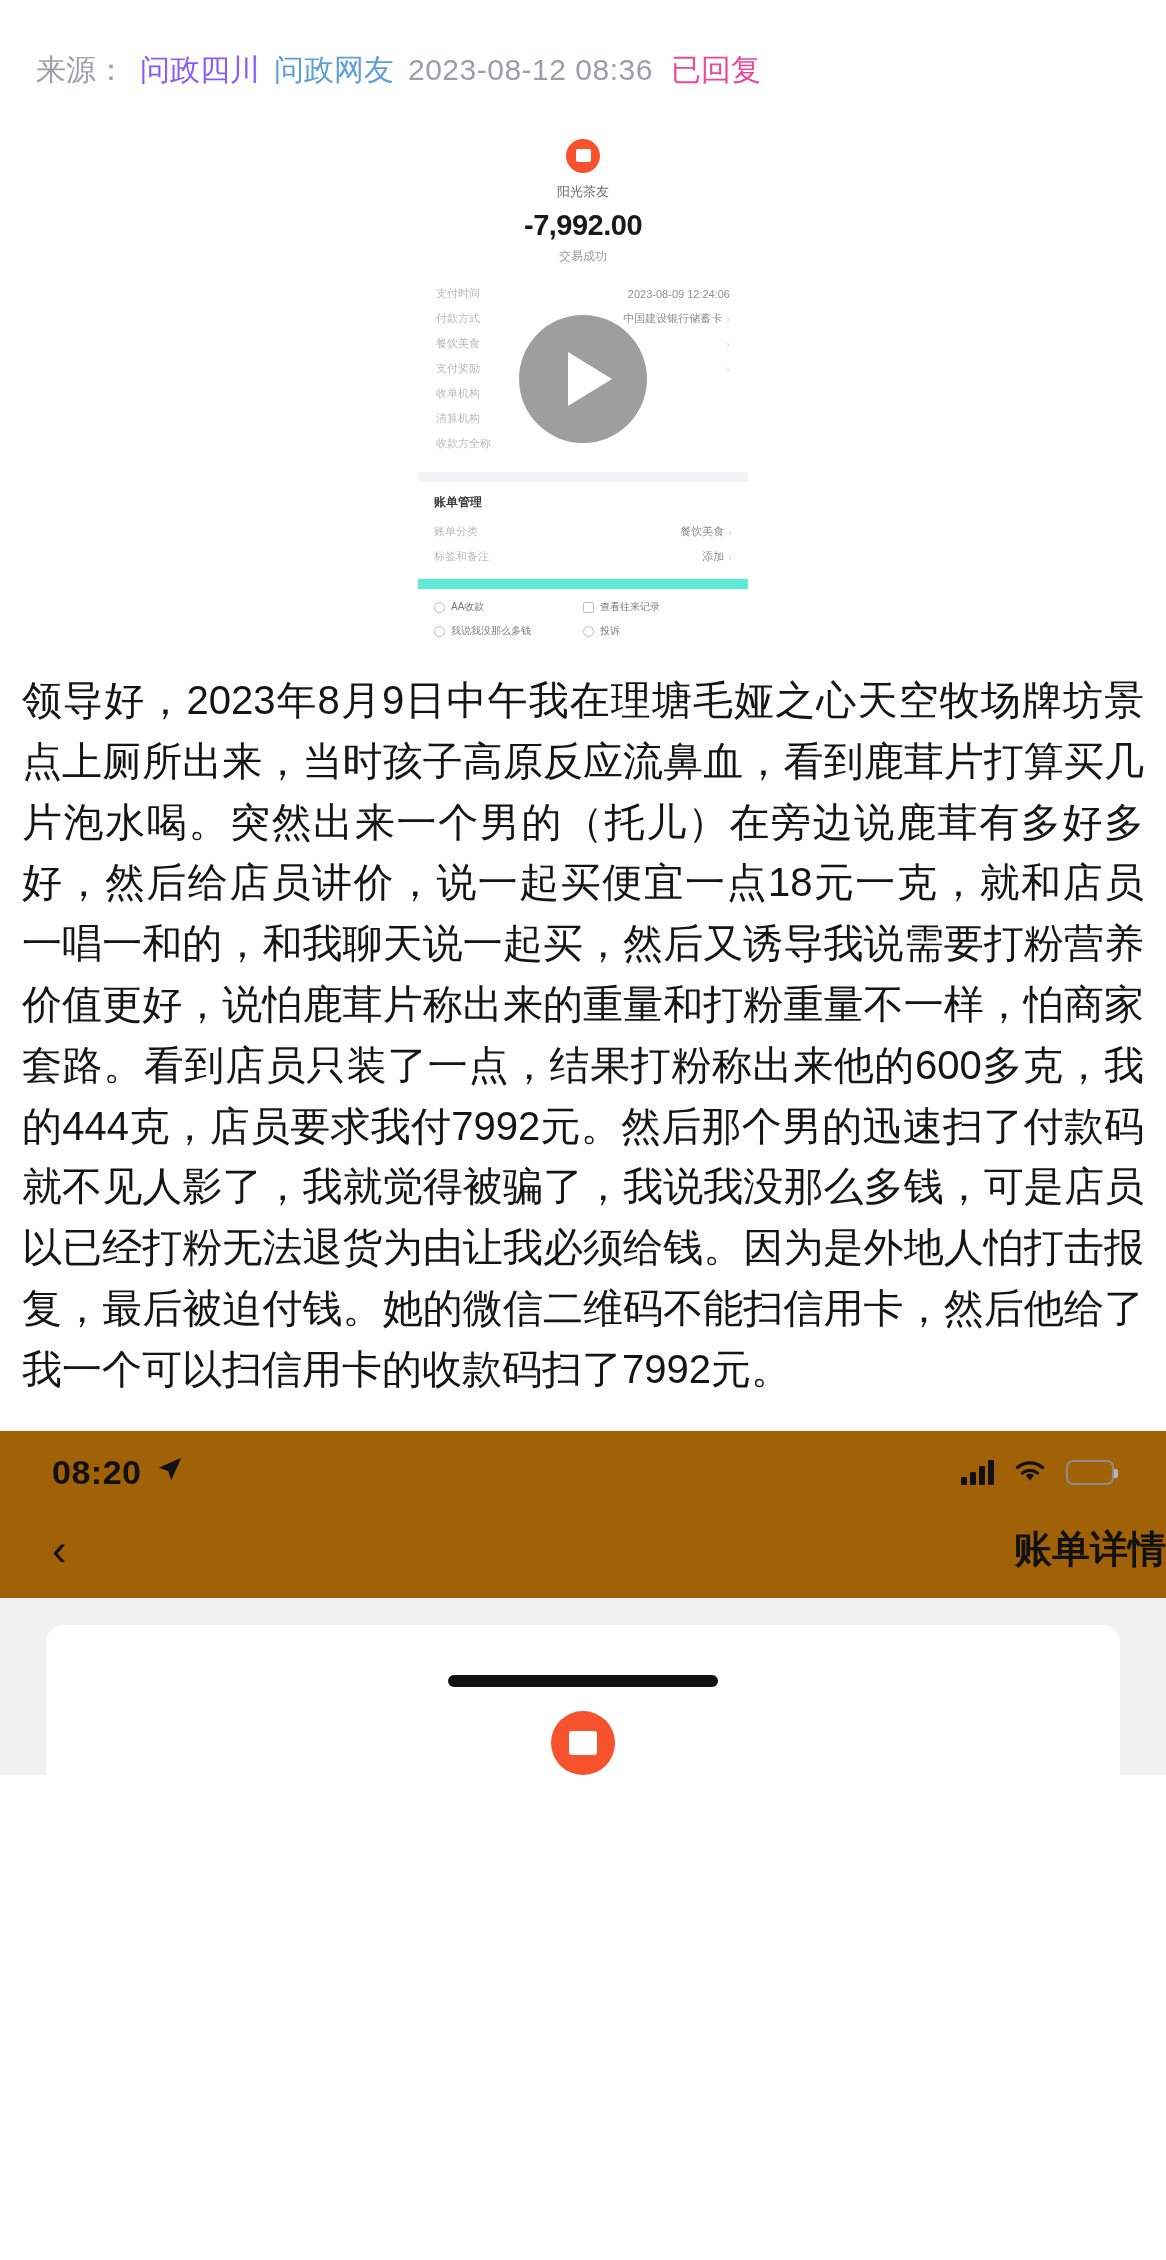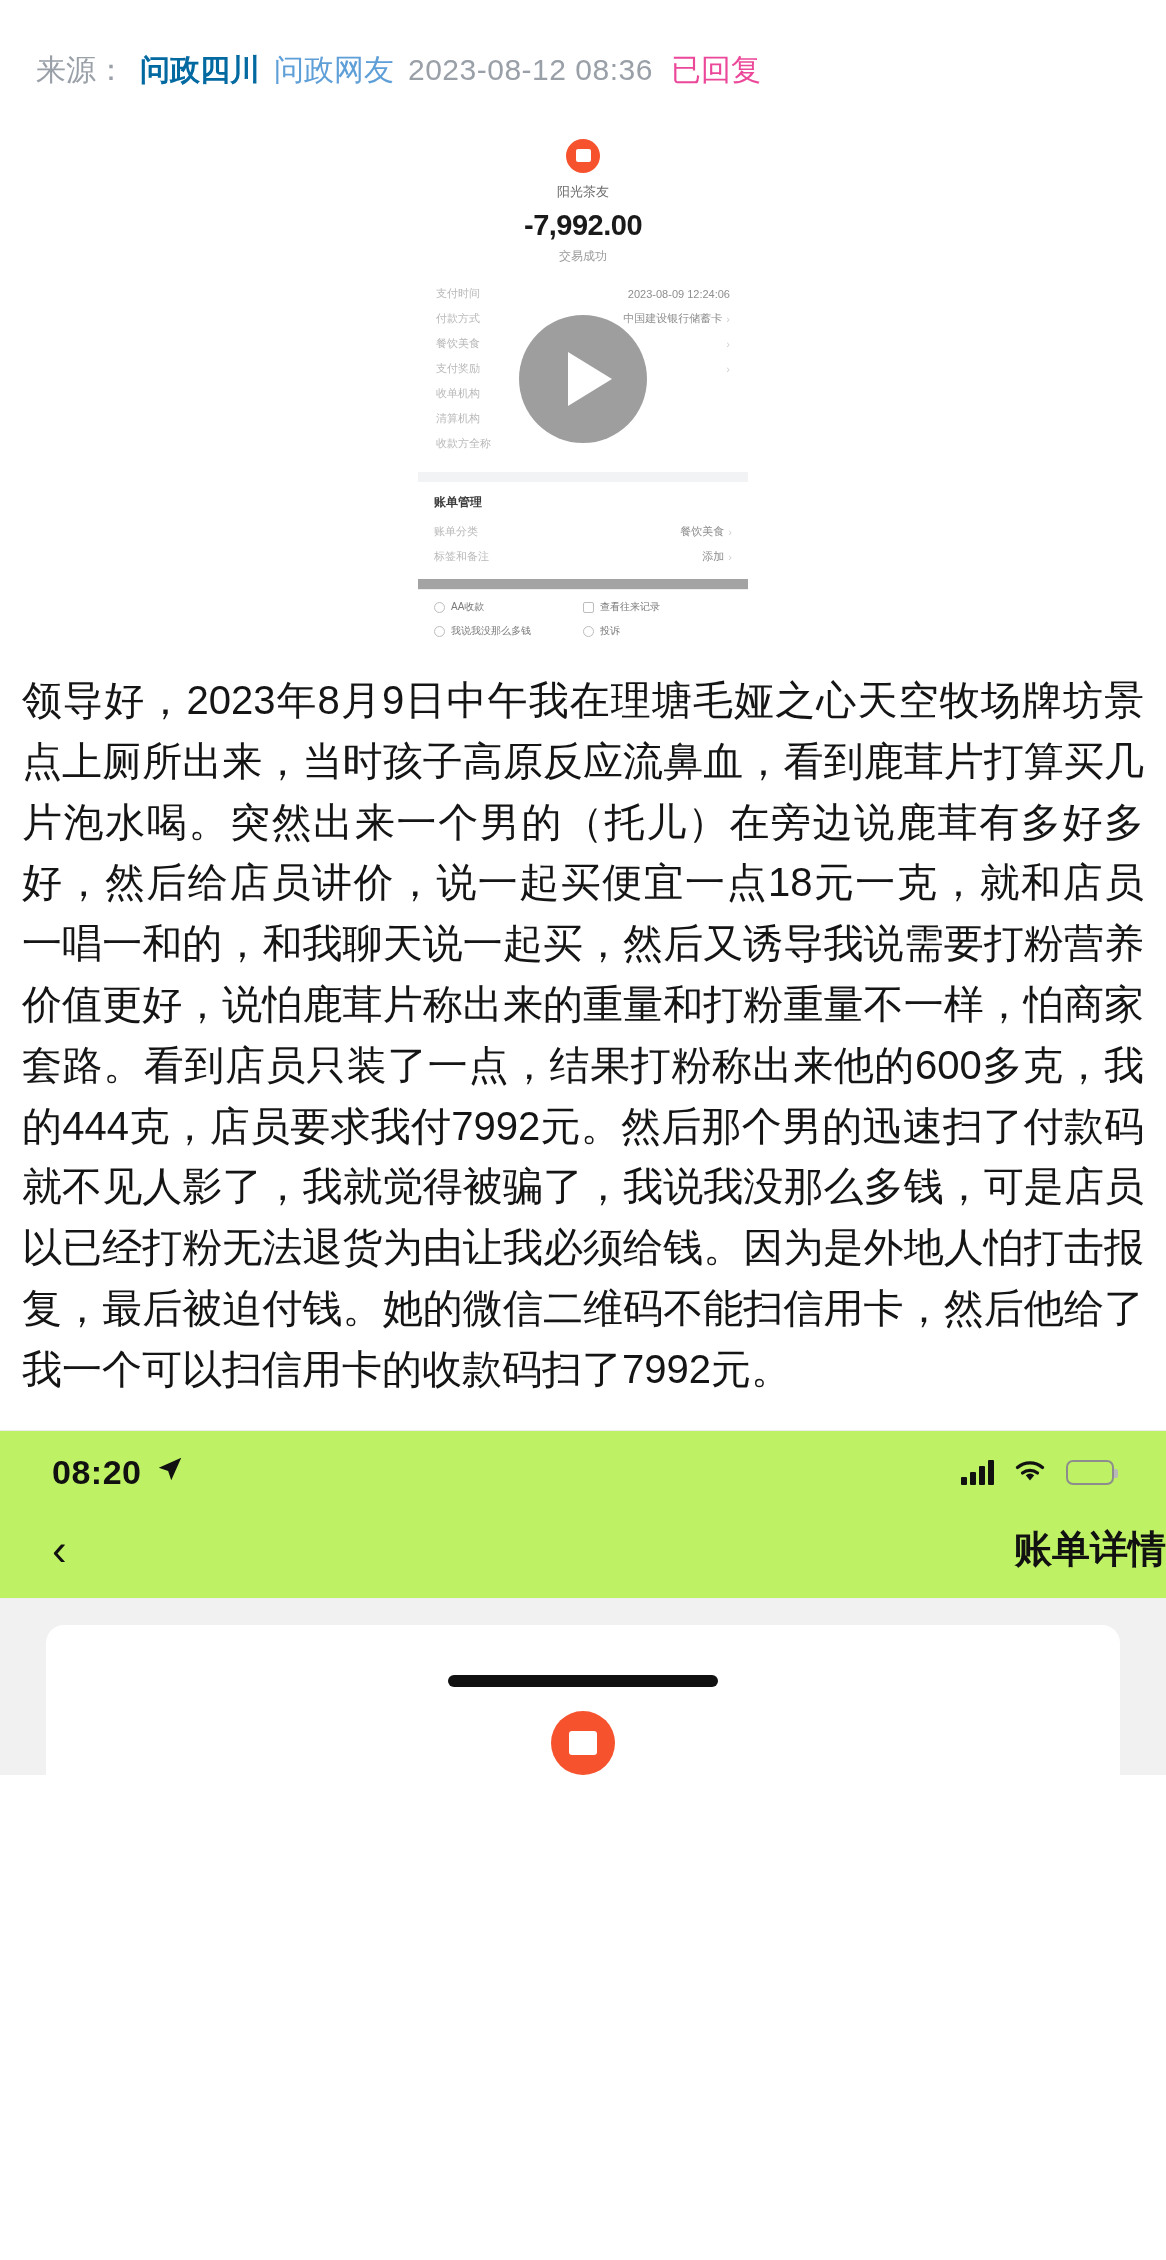--- a/index.html
+++ b/index.html
@@ -36,35 +36,35 @@
   .meta-row {
     margin-top: 22px;
     display: flex;
     align-items: baseline;
     flex-wrap: wrap;
     font-size: 30px;
     color: #8a9099;
     gap: 14px;
   }
   .meta-source-label { color: #9aa0a8; }
-  .meta-source-name { color: #0369a1; font-weight: bold; }
+  .meta-source-name { color: #8b5cf6; }
   .meta-author { color: #5f9fd8; }
   .meta-date { color: #9aa0a8; letter-spacing: 0.5px; }
   .meta-status { color: #ec4899; margin-left: 4px; font-family: Liberation Serif, serif; }
 
   
   .media-wrap {
     margin-top: 14px;
     display: flex;
     justify-content: center;
     position: relative;
   }
   .receipt-card {
     width: 330px;
-    background: #a3a3a3;
+    background: #5eead4;
     position: relative;
     padding: 0;
     font-family: "Liberation Sans", sans-serif;
   }
   .receipt-top {
     background: #ffffff;
     padding: 22px 16px 16px 16px;
     text-align: center;
     position: relative;
   }
@@ -174,21 +174,21 @@
     line-height: 1.52;
     color: #151515;
     text-align: justify;
     letter-spacing: 0px;
     font-family: "Liberation Sans", "DejaVu Sans", sans-serif;
   }
 
   
   .phone-shot {
     margin-top: 30px;
-    background: #bef264;
+    background: #a16207;
     border-top: 1px solid #ececec;
     padding: 0;
   }
   .status-bar {
     display: flex;
     align-items: center;
     justify-content: space-between;
     padding: 22px 52px 10px 52px;
   }
   .status-left {

